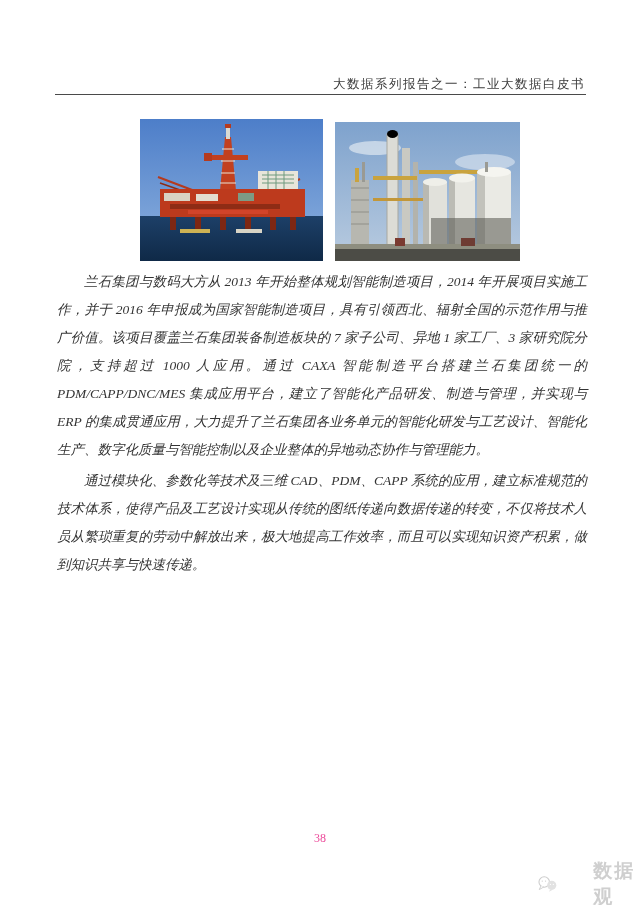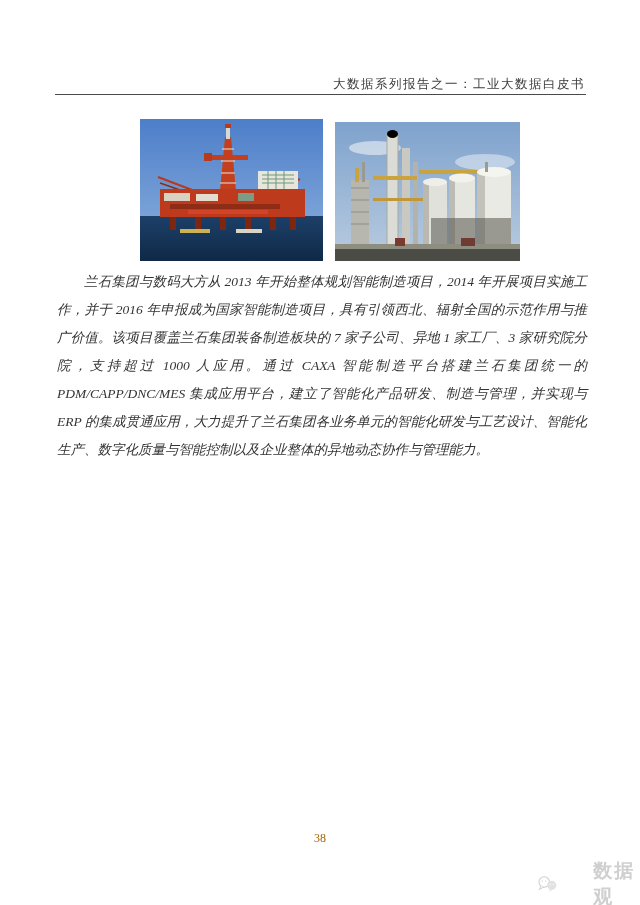--- a/index.html
+++ b/index.html
@@ -25,21 +25,21 @@
   .fig-left  { top:119px; left:140px; width:183px; height:142px; }
   .fig-right { top:122px; left:335px; width:185px; height:139px; }
   .body-text {
     position:absolute; top:268px; left:57px; width:530px;
     font-size:13.5px; line-height:28px; text-align:justify;
     color:var(--text-color,#333333);
   }
   .body-text p { text-indent:2em; margin:0 0 3px 0;font-style:italic; }
   .page-number {
     position:absolute; top:831px; left:0; width:100%;
-    text-align:center; font-size:12px; color:#a16207;
+    text-align:center; font-size:12px; color:#ec4899;
   }
   .watermark {
     position:absolute; top:858px; left:537px;
     display:flex; align-items:center; gap:5px;
   }
   .wm-icon { display:inline-block; width:30px; height:24px; }
   .wm-icon svg { display:block; width:100%; height:100%; }
   .wm-text {
     font-size:19px; font-weight:bold; letter-spacing:2px;
     color:var(--watermark-color,#cfcfcf);
@@ -144,20 +144,21 @@
       <rect x="96" y="96" width="80" height="26" fill="#55554f" opacity="0.55"></rect>
       <rect x="0" y="122" width="185" height="7" fill="#8e8e80"></rect>
       <rect x="0" y="127" width="185" height="12" fill="#4c4c46"></rect>
       <rect x="60" y="116" width="10" height="8" fill="#7a3a30"></rect>
       <rect x="126" y="116" width="14" height="8" fill="#6e3c33"></rect>
     </svg>
   </figure>
 
   <div class="body-text">
     <p>兰石集团与数码大方从 2013 年开始整体规划智能制造项目，2014 年开展项目实施工作，并于 2016 年申报成为国家智能制造项目，具有引领西北、辐射全国的示范作用与推广价值。该项目覆盖兰石集团装备制造板块的 7 家子公司、异地 1 家工厂、3 家研究院分院，支持超过 1000 人应用。通过 CAXA 智能制造平台搭建兰石集团统一的 PDM/CAPP/DNC/MES 集成应用平台，建立了智能化产品研发、制造与管理，并实现与 ERP 的集成贯通应用，大力提升了兰石集团各业务单元的智能化研发与工艺设计、智能化生产、数字化质量与智能控制以及企业整体的异地动态协作与管理能力。</p>
+    <p>通过模块化、参数化等技术及三维 CAD、PDM、CAPP 系统的应用，建立标准规范的技术体系，使得产品及工艺设计实现从传统的图纸传递向数据传递的转变，不仅将技术人员从繁琐重复的劳动中解放出来，极大地提高工作效率，而且可以实现知识资产积累，做到知识共享与快速传递。</p>
   </div>
 
   <div class="page-number">38</div>
 
   <div class="watermark">
     <span class="wm-icon">
       <svg viewBox="0 0 34 26">
         <circle cx="11" cy="10" r="8" fill="none" stroke="#cccccc" stroke-width="1.6"></circle>
         <path d="M6 16 L3.5 21.5 L10.5 17.5" fill="#ffffff" stroke="#cccccc" stroke-width="1.4" stroke-linejoin="round"></path>
         <circle cx="8" cy="8.5" r="1" fill="#cccccc"></circle>

